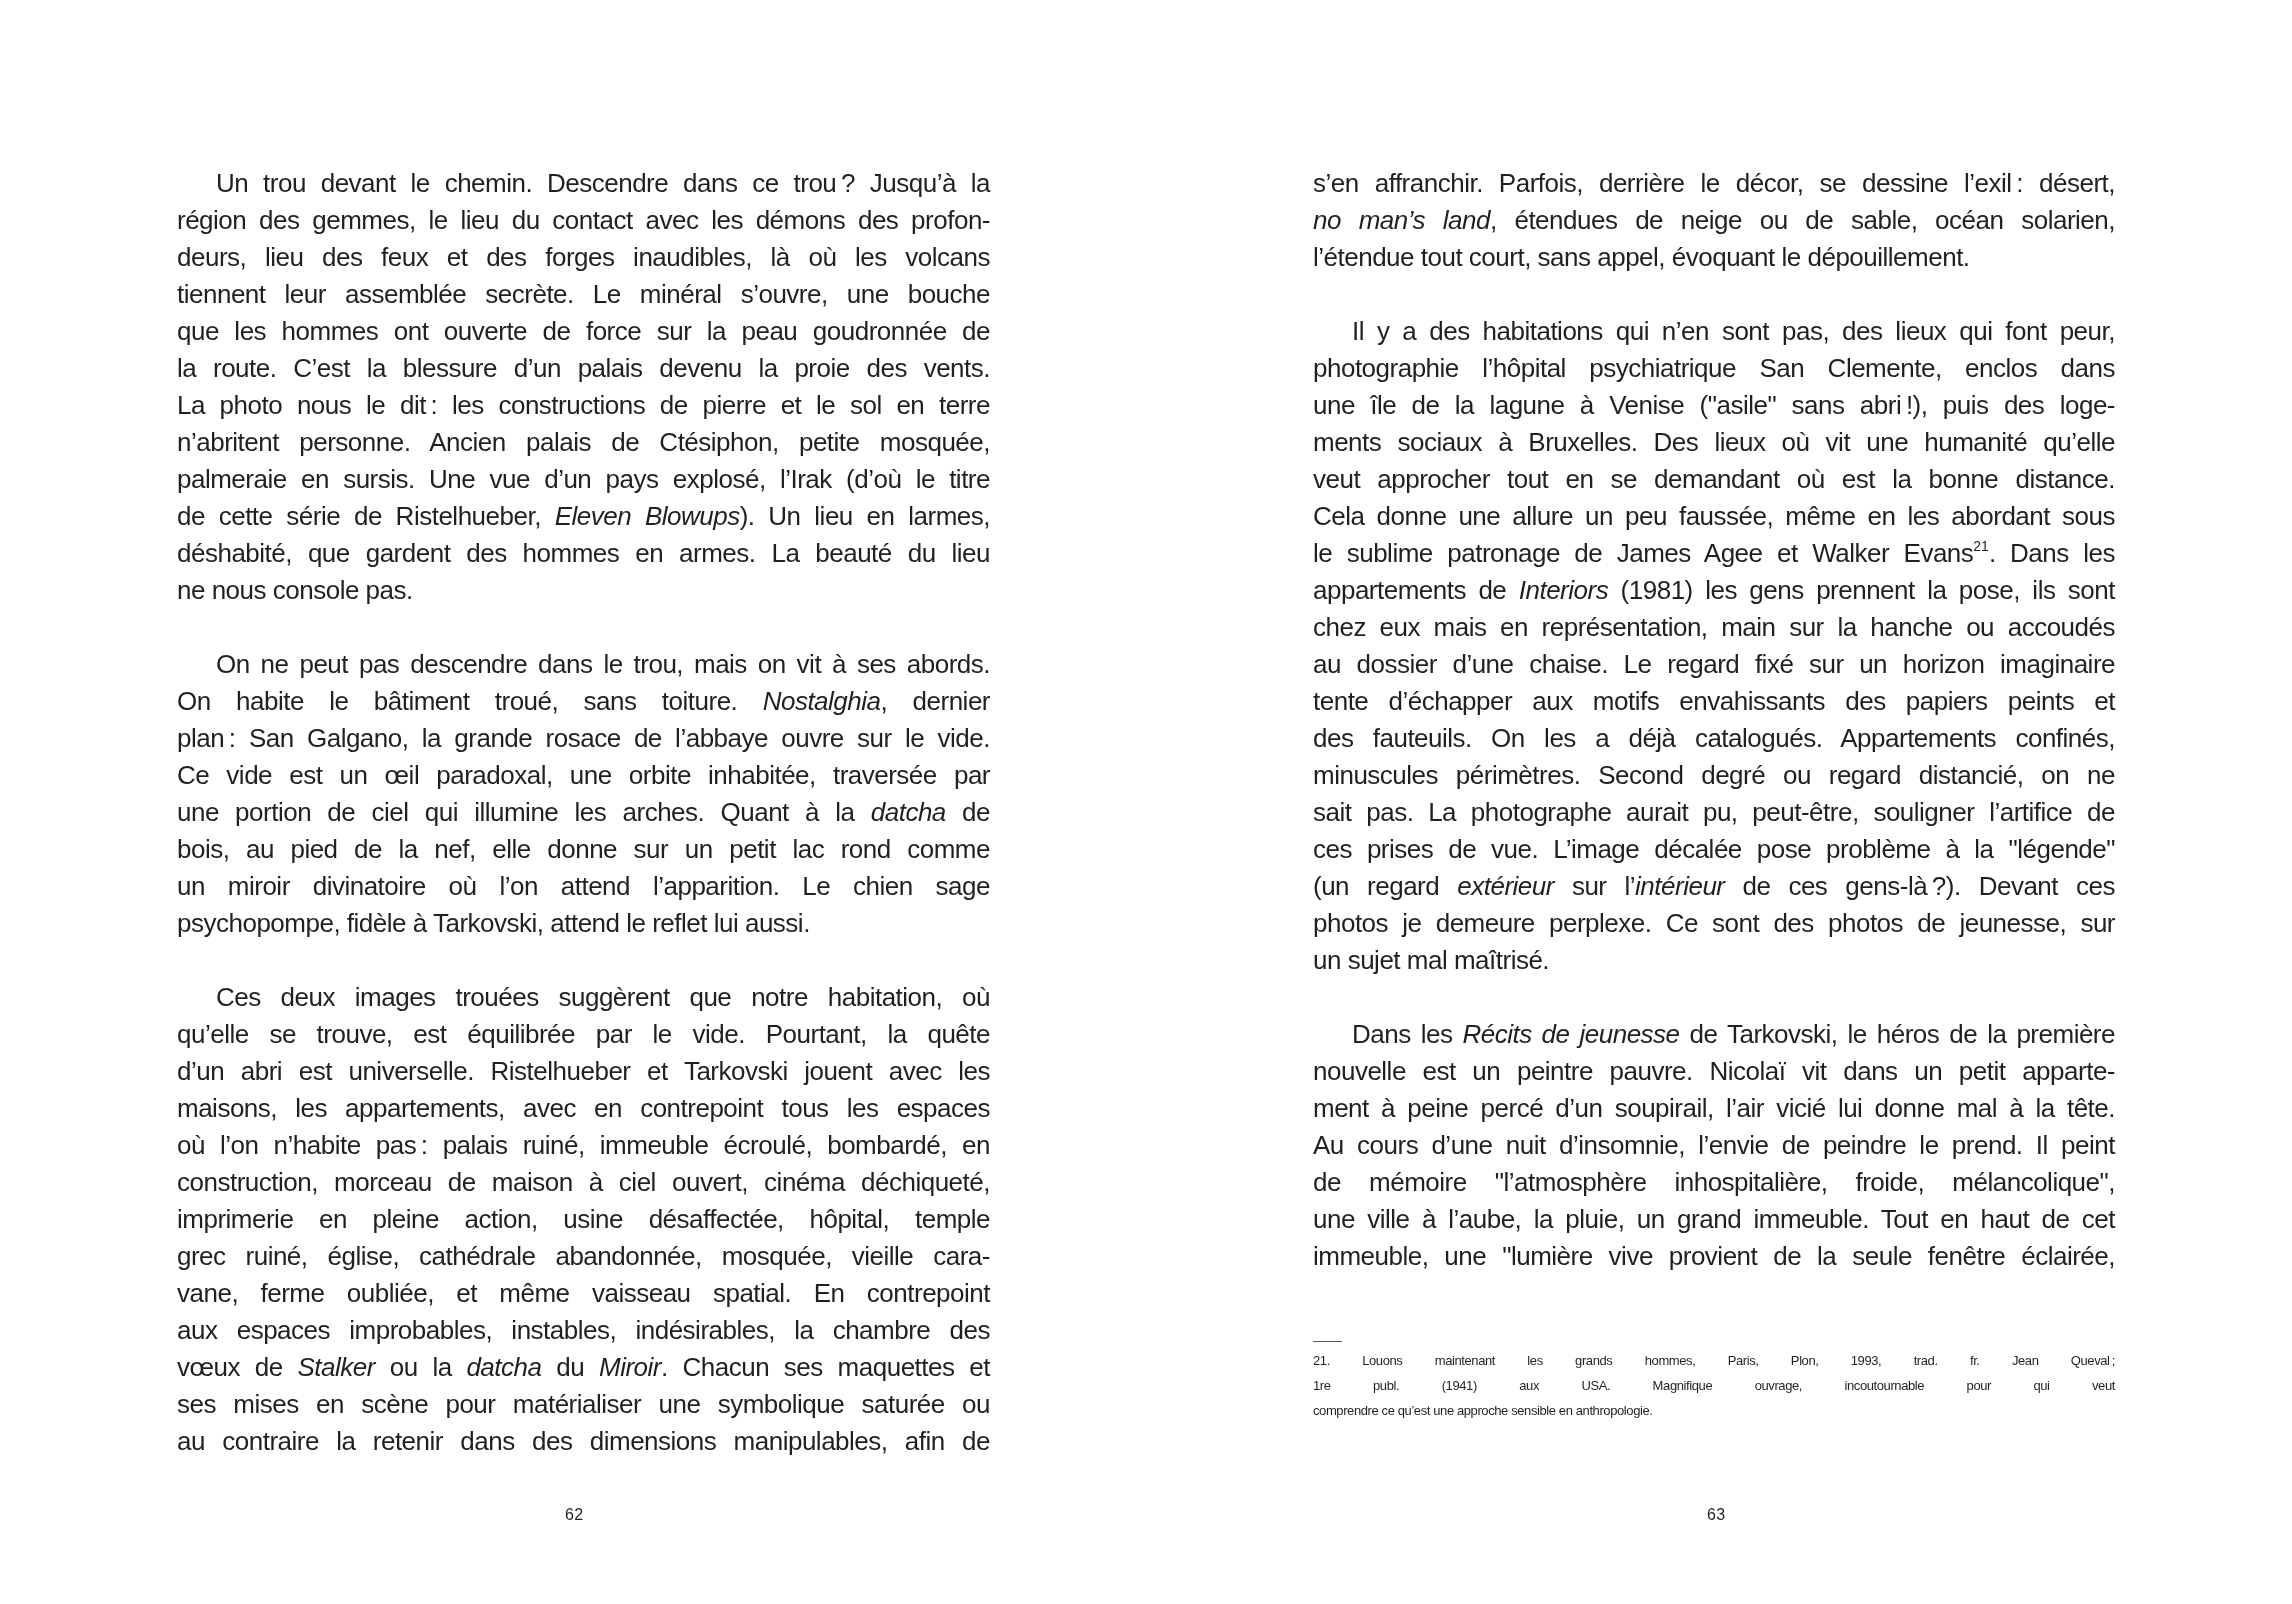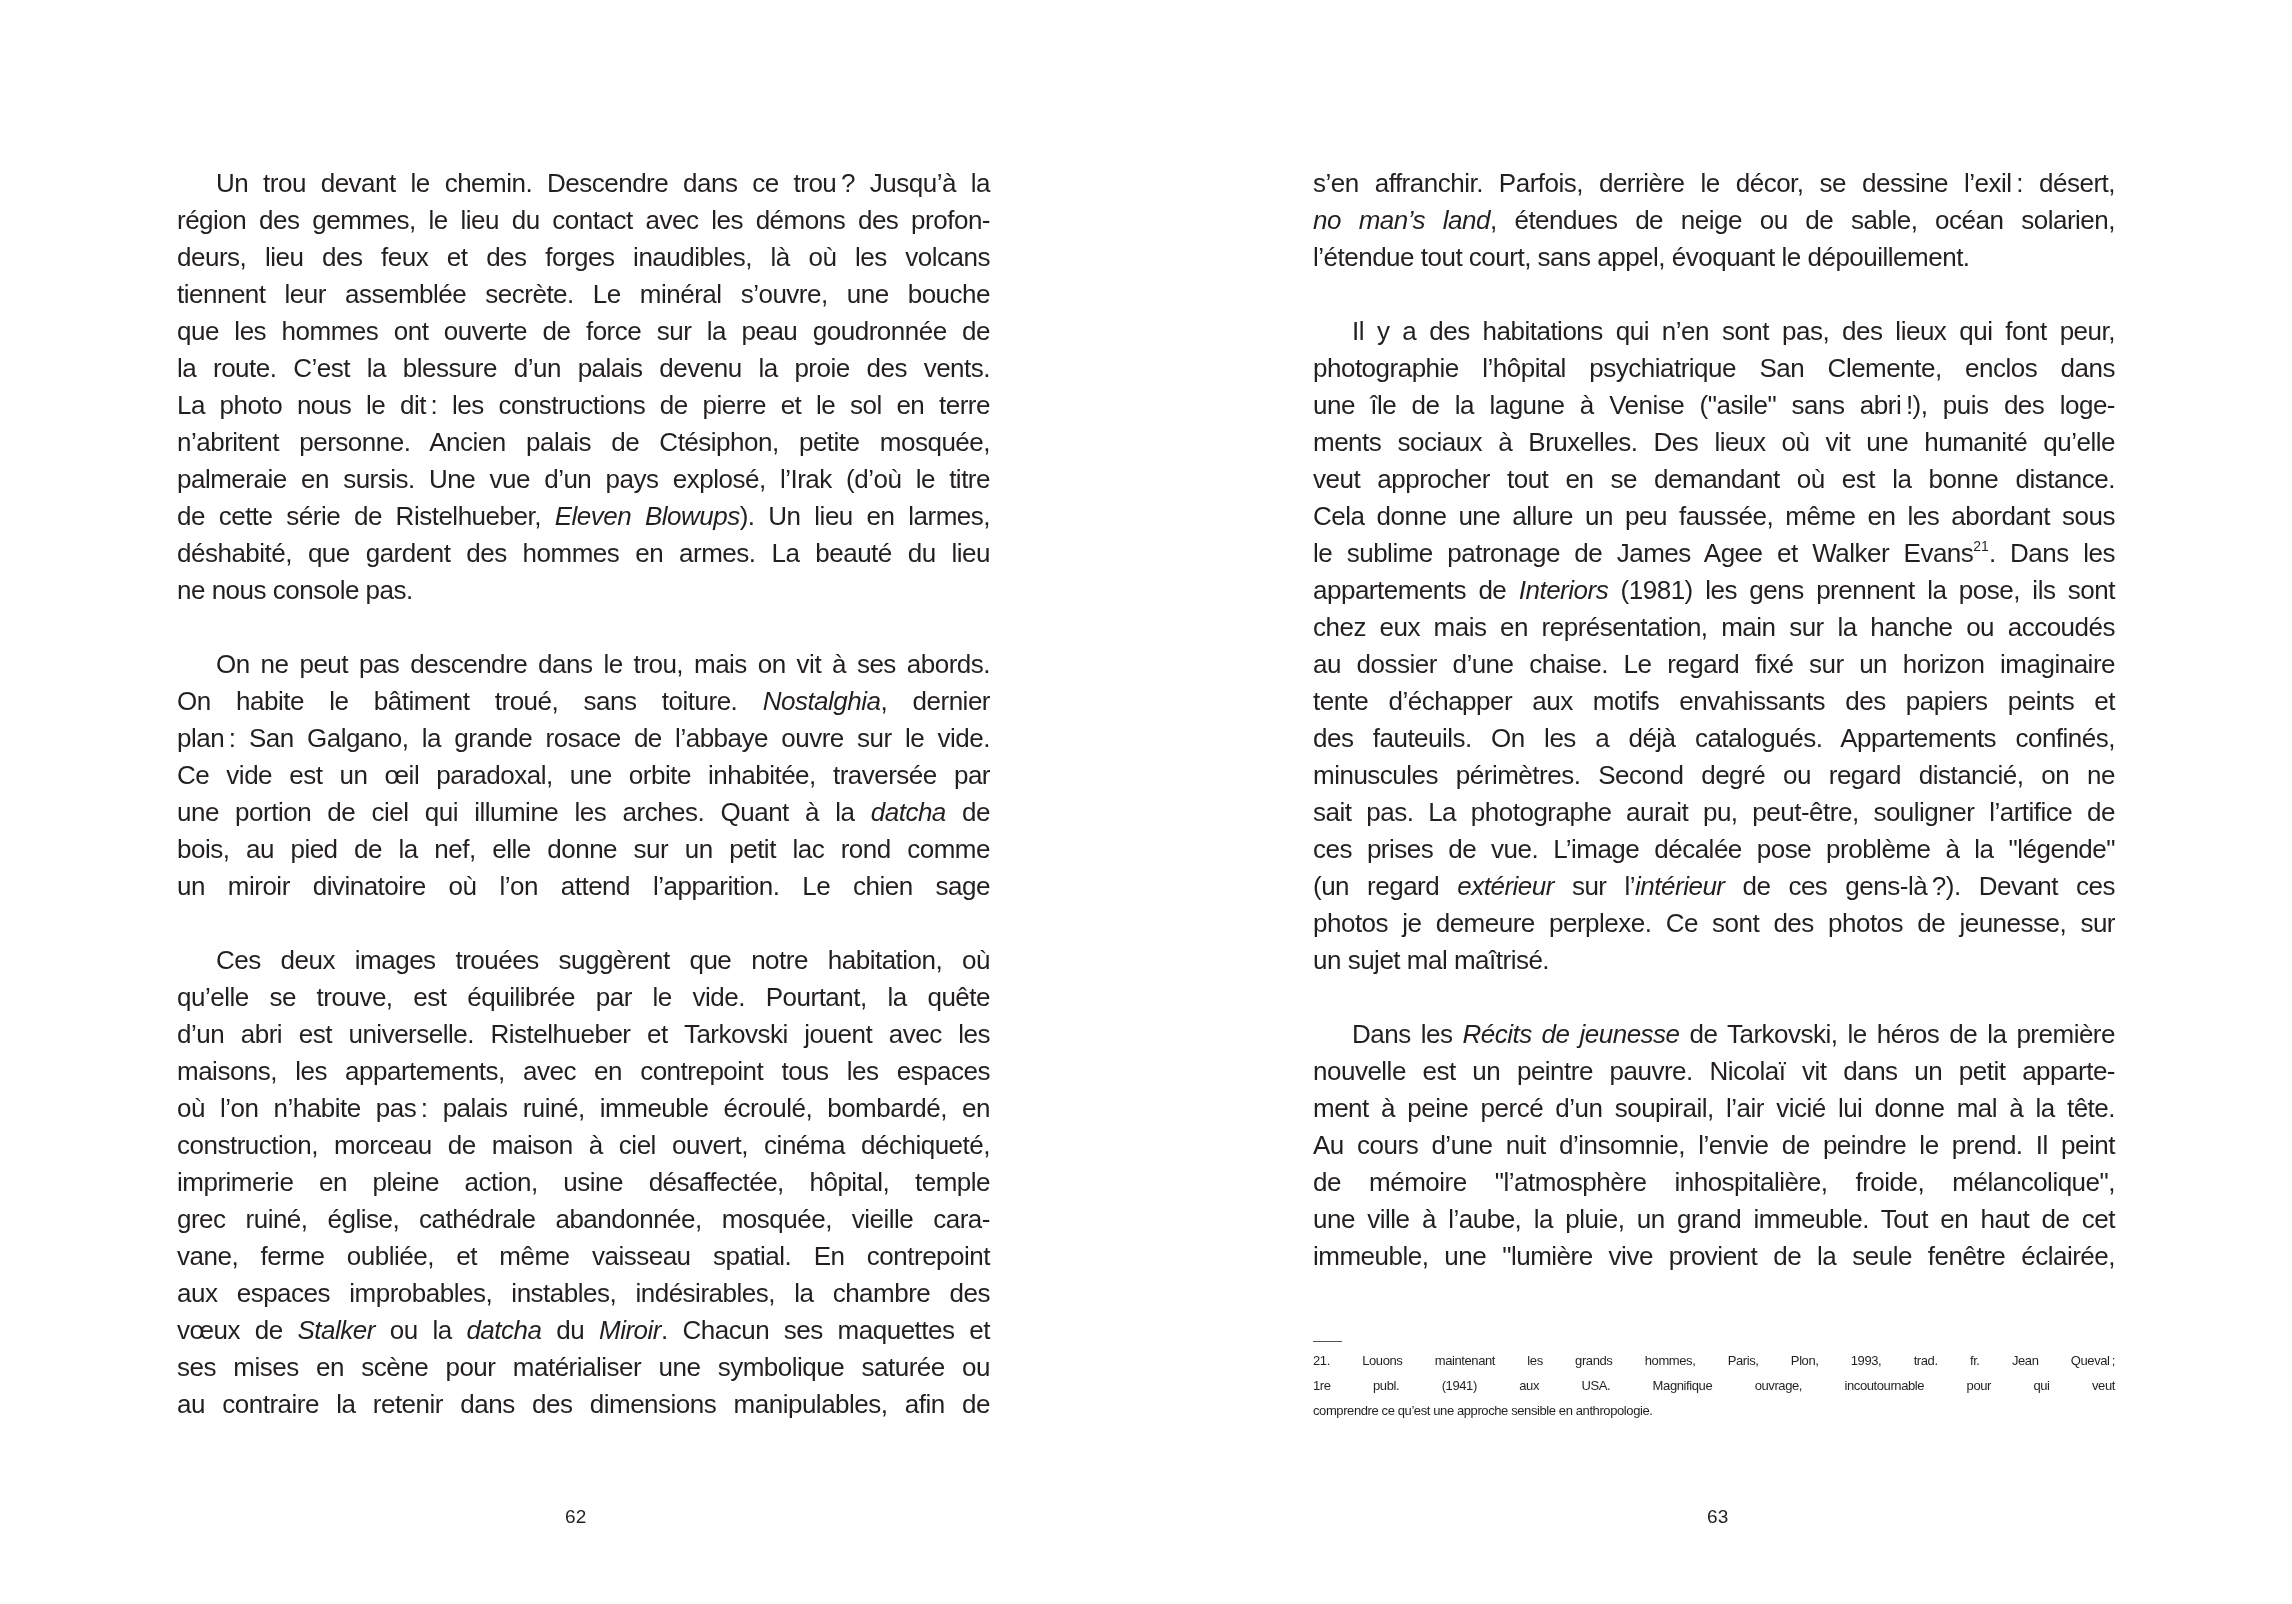--- a/index.html
+++ b/index.html
@@ -82,21 +82,21 @@
     white-space: nowrap;
     text-align: justify;
     text-align-last: justify;
     letter-spacing: -0.4px;
   }
   .fn-line.last { text-align-last: left; }
 
   .folio {
     position: absolute;
     top: 1506px;
-    font-size: 19px;
+    font-size: 16px;
     letter-spacing: 0.3px;
     color: #231f20;
   }
   .page-left .folio { left: 565px; }
   .page-right .folio { left: 561px; }
 </style>
 </head>
 <body>
 
 <div class="page page-left">
@@ -116,20 +116,21 @@
         <div class="line last">ne nous console pas.</div>
       </div>
       <div class="para">
         <div class="line indent">On ne peut pas descendre dans le trou, mais on vit à ses abords.</div>
         <div class="line">On habite le bâtiment troué, sans toiture. <span class="it">Nostalghia</span>, dernier</div>
         <div class="line">plan : San Galgano, la grande rosace de l’abbaye ouvre sur le vide.</div>
         <div class="line">Ce vide est un œil paradoxal, une orbite inhabitée, traversée par</div>
         <div class="line">une portion de ciel qui illumine les arches. Quant à la <span class="it">datcha</span> de</div>
         <div class="line">bois, au pied de la nef, elle donne sur un petit lac rond comme</div>
         <div class="line">un miroir divinatoire où l’on attend l’apparition. Le chien sage</div>
+        <div class="line last">psychopompe, fidèle à Tarkovski, attend le reflet lui aussi.</div>
       </div>
       <div class="para">
         <div class="line indent">Ces deux images trouées suggèrent que notre habitation, où</div>
         <div class="line">qu’elle se trouve, est équilibrée par le vide. Pourtant, la quête</div>
         <div class="line">d’un abri est universelle. Ristelhueber et Tarkovski jouent avec les</div>
         <div class="line">maisons, les appartements, avec en contrepoint tous les espaces</div>
         <div class="line">où l’on n’habite pas : palais ruiné, immeuble écroulé, bombardé, en</div>
         <div class="line">construction, morceau de maison à ciel ouvert, cinéma déchiqueté,</div>
         <div class="line">imprimerie en pleine action, usine désaffectée, hôpital, temple</div>
         <div class="line">grec ruiné, église, cathédrale abandonnée, mosquée, vieille cara-</div>

